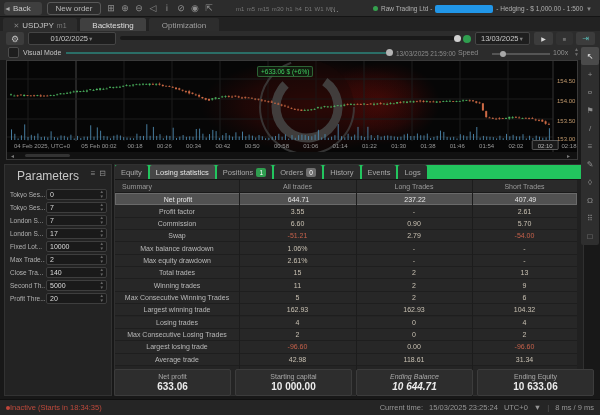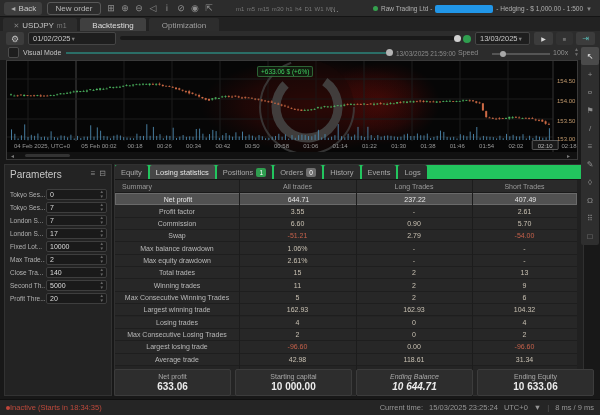--- a/index.html
+++ b/index.html
@@ -2,21 +2,21 @@
 <html><head>
 <meta charset="utf-8">
 <style>
 *{margin:0;padding:0;box-sizing:border-box}
 html,body{width:600px;height:415px;overflow:hidden;background:#181818;font-family:"Liberation Sans",sans-serif}
 #app{position:relative;width:600px;height:415px;background:#181818}
 .abs{position:absolute}
 .flex{display:flex;align-items:center}
 
 #topbar{left:0;top:0;width:600px;height:17px;background:#2c2c2c;border-bottom:1px solid #141414}
-#back-btn{left:4px;top:2px;width:38px;height:13px;background:#3f3f3f;border-radius:3px;color:#c8c8c8;font-size:8px;justify-content:center;gap:2px}
+#back-btn{left:4px;top:2px;width:38px;height:13px;background:#3f3f3f;border-radius:3px;color:#c8c8c8;font-size:8px;gap:2px}
 #back-arrow{font-size:7px;color:#aaa}
 #neworder-btn{left:47px;top:2px;width:54px;height:13px;border:1px solid #585858;border-radius:3px;color:#b8b8b8;font-size:8px;justify-content:center}
 #tb-icons{left:106px;top:2px;height:13px;gap:4px}
 .tbicon{color:#8f8f8f;font-size:9px;width:10px;text-align:center;line-height:13px}
 #tb-tfs{left:236px;top:2px;height:13px;gap:2.5px}
 .tf{color:#787878;font-size:6px}
 #tb-more{left:330px;top:2px;height:13px;color:#8f8f8f;font-size:9px}
 #account{right:8px;top:2px;height:13px;gap:3px}
 #acct-dot{width:5px;height:5px;border-radius:50%;background:#35a14e}
 .acct-text{color:#b0b0b0;font-size:6.5px;white-space:nowrap}
@@ -26,21 +26,21 @@
 #tabbar{left:0;top:17px;width:600px;height:14px;background:#222}
 .dtab{top:18px;height:15px;border-radius:2px 2px 0 0;font-size:8px;justify-content:center;gap:3px}
 #tab-chart{left:3px;width:74px;background:#2d2d2d;color:#c5c5c5}
 #tab-chart .close{color:#808080;font-size:7px}
 #tab-chart .tfm{color:#7a7a7a;font-size:7px}
 #tab-back{left:80px;width:66px;background:#404040;color:#dedede}
 #tab-opt{left:149px;width:70px;background:#2d2d2d;color:#9f9f9f}
 
 #ctrlrow{left:0;top:31px;width:600px;height:15px;background:#2c2c2c}
 #gear-btn{left:6px;top:32px;width:18px;height:13px;background:#3c3c3c;border-radius:2px;justify-content:center;color:#c0c0c0;font-size:9px}
-.select{background:#1e1e1e;border:1px solid #454545;border-radius:2px;color:#c8c8c8;font-size:7.5px;padding:0 4px;justify-content:flex-start}
+.select{background:#1e1e1e;border:1px solid #454545;border-radius:2px;color:#c8c8c8;font-size:7.5px;padding:0 4px;justify-content:center}
 #date1{left:28px;top:32px;width:88px;height:13px}
 #date2{left:475px;top:32px;width:55px;height:13px}
 .caret{color:#808080;font-size:5.5px}
 #track1{left:120px;top:36px;width:335px;height:4px;background:#191919;border-radius:2px}
 #dot-gray{left:454px;top:35px;width:7px;height:7px;border-radius:50%;background:#cfcfcf}
 #dot-green{left:463px;top:34.5px;width:8px;height:8px;border-radius:50%;background:#2f9e4f}
 .ctlbtn{top:32px;height:13px;border-radius:2px;justify-content:center}
 #play-btn{left:534px;width:19px;background:#3c3c3c;color:#d8d8d8;font-size:6px}
 #stop-btn{left:556px;width:17px;background:#323232;color:#6a6a6a;font-size:6px}
 #skip-btn{left:576px;width:19px;background:#3c3c3c;color:#58b8b4;font-size:8px}
@@ -58,21 +58,21 @@
 #speed-spin{left:574px;top:46.5px;color:#707070;font-size:5px;line-height:5px;text-align:center}
 
 #chartpanel{left:6px;top:60px;width:572px;height:100px;background:#060606;border:1px solid #3a3a3a}
 #chart-badge{left:250px;top:5px;padding:1px 3px;background:rgba(18,34,18,.75);border:1px solid rgba(70,160,85,.55);border-radius:2px;color:#3ecc5e;font-size:6.5px;z-index:5}
 
 #rtools{left:581px;top:47px;width:18px;height:198px;background:#2e2e2e;border-radius:2px;z-index:6}
 .rtool{width:18px;height:18px;display:flex;align-items:center;justify-content:center;color:#8d8d8d;font-size:8px}
 .rtool.sel{background:#4a4a4a;color:#e8e8e8;border-radius:2px}
 
 #params{left:4px;top:164px;width:108px;height:232px;background:#232323;border:1px solid #323232}
-#params-title{left:5px;top:4px;color:#c8c8c8;font-size:10px}
+#params-title{left:12px;top:4px;color:#c8c8c8;font-size:12px}
 #params-icons{right:5px;top:4px;color:#8f8f8f;font-size:8px;gap:4px}
 .prow-label{color:#b2b2b2;font-size:6.5px;white-space:nowrap;overflow:hidden}
 .pinput{background:#1a1a1a;border:1px solid #3e3e3e;border-radius:2px;color:#dcdcdc;font-size:7px;padding-left:3px;display:flex;align-items:center;justify-content:space-between}
 .pspin{color:#666;font-size:4.5px;line-height:4.5px;padding-right:2px;text-align:center}
 
 #stats{left:114px;top:164px;width:470px;height:232px;background:#242424;border:1px solid #303030}
 #stats-tabs{left:0;top:0;width:481px;height:15px;background:#22c55e;border-bottom:1px solid #161616}
 .stab{height:14px;padding:0 6px;font-size:7.5px;color:#a8a8a8;display:flex;align-items:center;gap:3px;background:#2b2b2b;border-radius:2px 2px 0 0;margin-right:2px}
 .stab.active{background:#464646;color:#e2e2e2}
 .sbadge{min-width:10px;height:9px;border-radius:2px;font-size:6.5px;color:#fff;display:flex;align-items:center;justify-content:center;padding:0 2px}

